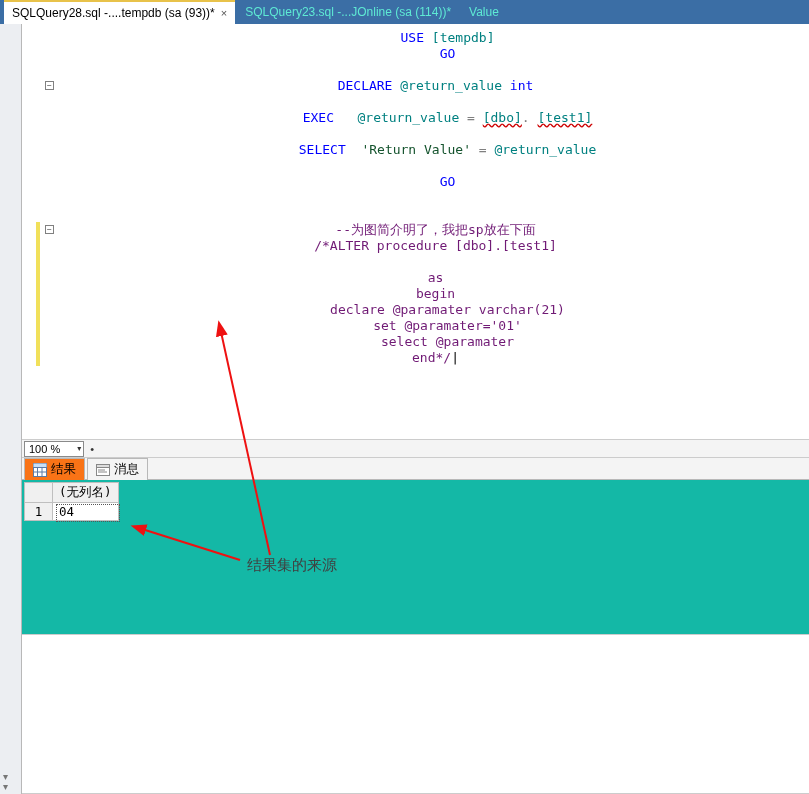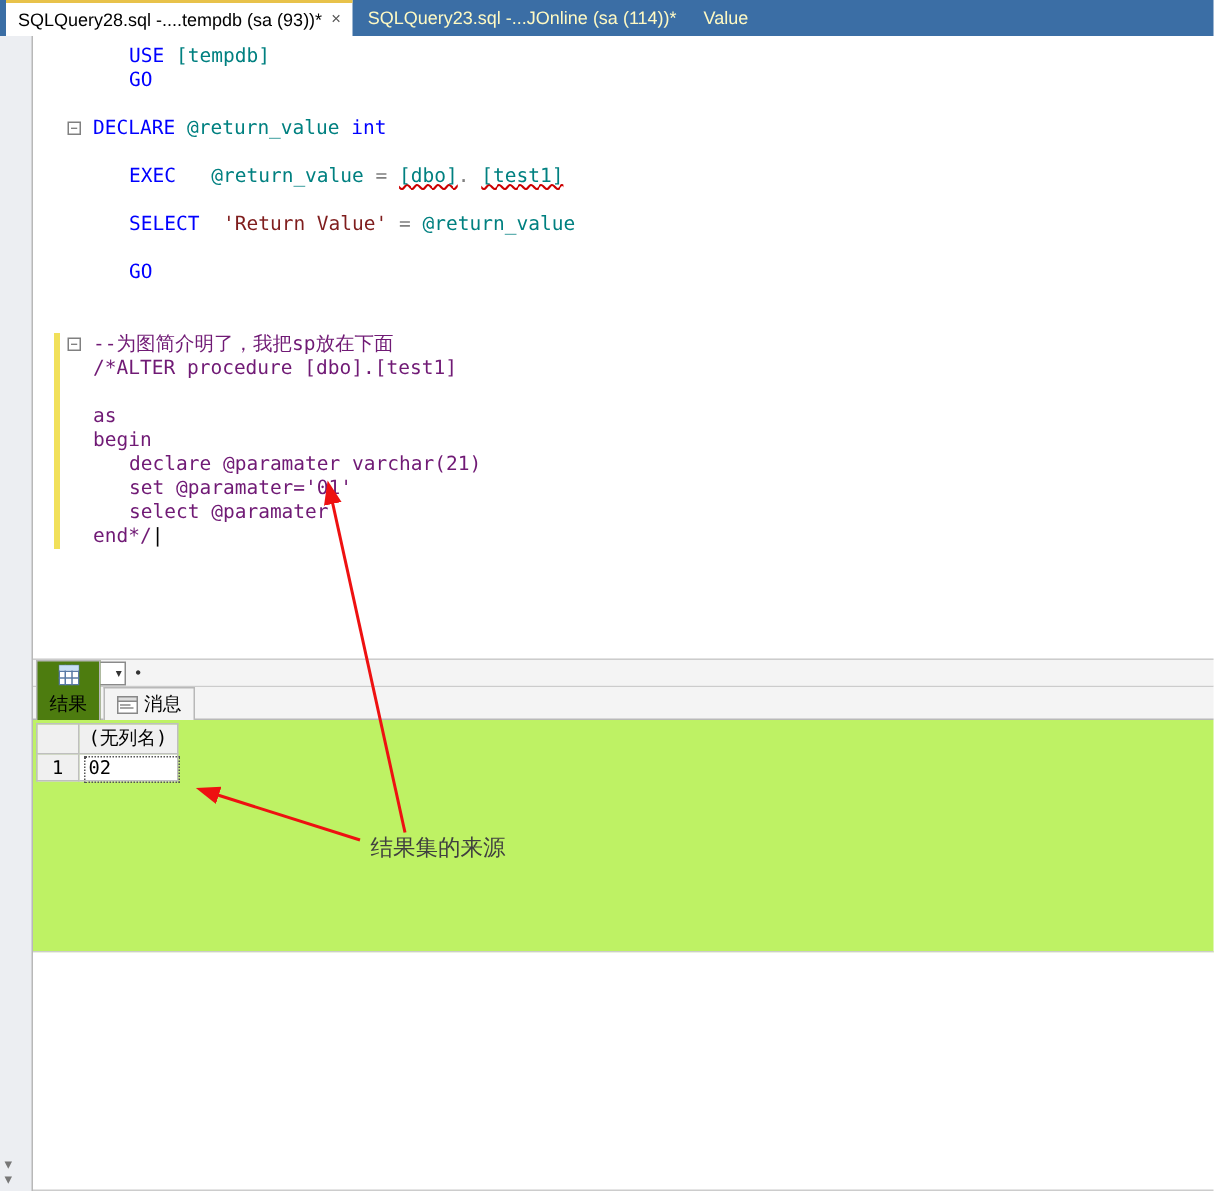--- a/index.html
+++ b/index.html
@@ -22,21 +22,21 @@
     padding-left: 4px;
     position: relative;
     z-index: 5;
   }
   .tab {
     height: 22px;
     display: flex;
     align-items: center;
     padding: 0 8px;
     font-size: 12px;
-    color: #fef9c3;
+    color: #5eead4;
     cursor: pointer;
     white-space: nowrap;
     margin-right: 2px;
   }
   .tab.active {
     background: #ffffff;
     color: #000;
     border-top: 2px solid #e8c24a;
     height: 24px;
   }
@@ -95,36 +95,36 @@
     width: 9px;
     height: 9px;
     border: 1px solid #808080;
     background: #fff;
     font-size: 8px;
     line-height: 7px;
     text-align: center;
     color: #555;
     cursor: pointer;
   }
-  .code-line { padding-left: 36px; height: 16px; }
+  .code-line { padding-left: 36px; height: 16px; text-align: center; }
   .yellow-bar {
     position: absolute;
     left: 14px;
     width: 4px;
     background: #f1e05a;
   }
   .squiggle {
     text-decoration: underline wavy #c00;
     text-decoration-skip-ink: none;
   }
   .kw-blue { color: #0000ff; }
   .kw-teal { color: #008080; }
   .kw-green { color: #701a75; }
   .kw-gray { color: #808080; }
-  .kw-redlit { color: #7f1d1d; }
+  .kw-redlit { color: #14532d; }
   .kw-black { color: #000; }
 
   .zoom-bar {
     position: absolute;
     left: 0;
     bottom: 0;
     height: 18px;
     display: flex;
     align-items: center;
     font-size: 11px;
@@ -161,27 +161,27 @@
     padding: 2px 8px;
     border: 1px solid #b8b8b8;
     border-bottom: none;
     background: #f4f4f4;
     font-size: 12.5px;
     cursor: pointer;
     margin-right: 2px;
     position: relative;
     top: 1px;
   }
-  .rtab.active { background: #4d7c0f; flex-direction: column; }
+  .rtab.active { background: #f97316; }
   .icon-grid-svg { width: 14px; height: 14px; }
   .icon-msg-svg { width: 14px; height: 14px; }
 
   
   .grid-pane {
-    background: #bef264;
+    background: #14b8a6;
     position: relative;
     border-bottom: 1px solid #ccc;
   }
   .grid-pane.top { height: 155px; }
   .grid-pane.spacer { flex:1; background:#fff; }
   .grid-pane.bottom { height: 66px; }
 
   table.result {
     border-collapse: collapse;
     font-family: "SimSun", "NSimSun", monospace;
@@ -293,21 +293,21 @@
 
     <div class="grid-pane top">
       <table class="result">
         <tbody>
             <tr>
           <th class="corner"></th>
           <th>(无列名)</th>
         </tr>
         <tr>
           <td class="rownum">1</td>
-          <td class="cell-sel" style="min-width:54px">02</td>
+          <td class="cell-sel" style="min-width:54px">04</td>
         </tr>
       </tbody>
         </table>
       <div class="focus-border" style="left:34px; top:24px; width:64px; height:18px;"></div>
     </div>
 
     <div class="grid-pane spacer"></div>
 
 
   </div>

